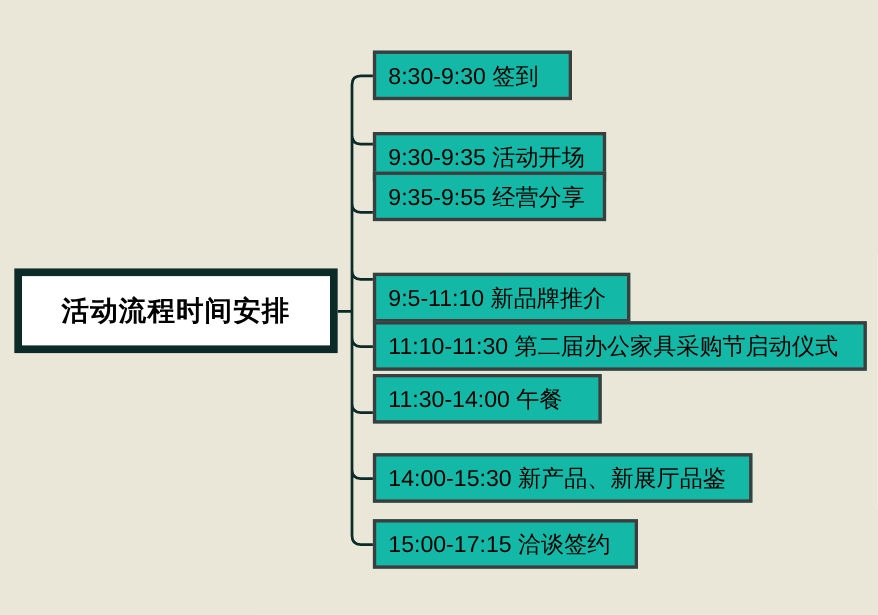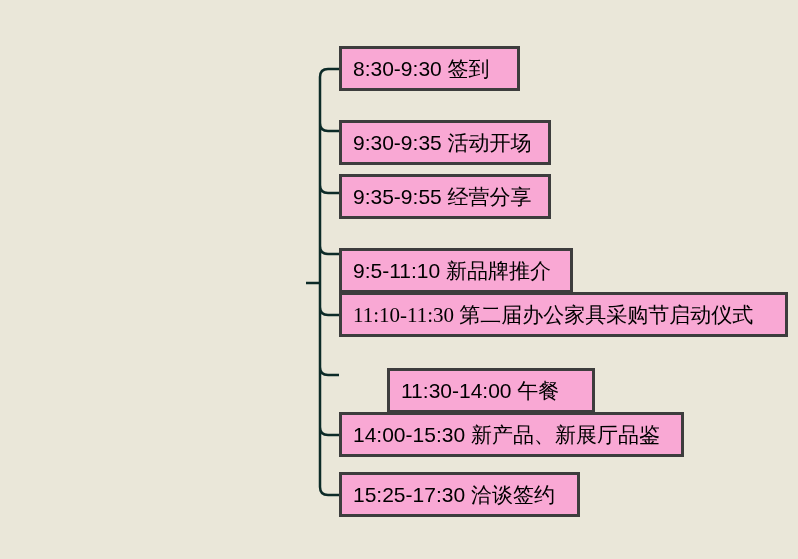--- a/index.html
+++ b/index.html
@@ -39,62 +39,65 @@
     font-weight: bold;
     color: #000000;
     letter-spacing: 1px;
     white-space: nowrap;
   }
   .schedule-node {
     position: absolute;
     left: 339px;
     height: 45px;
     box-sizing: border-box;
-    background: #f9a8d4;
+    background: #14b8a6;
     border: 3px solid #3D3D3D;
     padding: 0 11px;
     display: flex;
     align-items: center;
     white-space: nowrap;
   }
   .schedule-node .node-label {
     font-size: 21px;
     color: #000000;
   }
 </style>
 </head>
 <body>
 
 <div class="canvas" style="background: rgb(234, 231, 217);">
 
   <svg class="connector-svg" id="connectors" xmlns="http://www.w3.org/2000/svg" width="798" height="559">
       <path d="M 339 69 H 328 Q 320 69 320 77 V 487 Q 320 495 328 495 H 339 M 320 123 Q 320 131 328 131 H 339 M 320 185 Q 320 193 328 193 H 339 M 320 246 Q 320 254 328 254 H 339 M 320 307 Q 320 315 328 315 H 339 M 320 367 Q 320 375 328 375 H 339 M 320 427 Q 320 435 328 435 H 339 M 306 283 H 320" fill="none" stroke="#0C2B28" stroke-width="2.5"></path>
     </svg>
 
+  <div class="root-node" style="border-color: rgb(12, 43, 40);">
+    <span class="root-label">活动流程时间安排</span>
+  </div>
 
   <div id="nodes">
       <div class="schedule-node" style="top: 46px; min-width: 181px;">
         <span class="node-label">8:30-9:30 签到</span>
       </div>
       <div class="schedule-node" style="top: 108px; min-width: 212px; margin-top: 12px;">
         <span class="node-label">9:30-9:35 活动开场</span>
       </div>
-      <div class="schedule-node" style="top: 174px; min-width: 212px;">
+      <div class="schedule-node" style="top: 156px; min-width: 212px;">
         <span class="node-label">9:35-9:55 经营分享</span>
       </div>
       <div class="schedule-node" style="top: 248px; min-width: 234px;">
         <span class="node-label">9:5-11:10 新品牌推介</span>
       </div>
-      <div class="schedule-node" style="top: 292px; min-width: 449px; font-family: Liberation Serif, serif;">
+      <div class="schedule-node" style="top: 292px; min-width: 449px;">
         <span class="node-label">11:10-11:30 第二届办公家具采购节启动仪式</span>
       </div>
-      <div class="schedule-node" style="top: 368px; min-width: 208px; margin-left: 48px;">
+      <div class="schedule-node" style="top: 340px; min-width: 208px;">
         <span class="node-label">11:30-14:00 午餐</span>
       </div>
       <div class="schedule-node" style="top: 412px; min-width: 345px;">
         <span class="node-label">14:00-15:30 新产品、新展厅品鉴</span>
       </div>
       <div class="schedule-node" style="top: 472px; min-width: 241px;">
-        <span class="node-label">15:25-17:30 洽谈签约</span>
+        <span class="node-label">15:00-17:15 洽谈签约</span>
       </div>
     </div>
 
 </div>
 
 </body></html>

